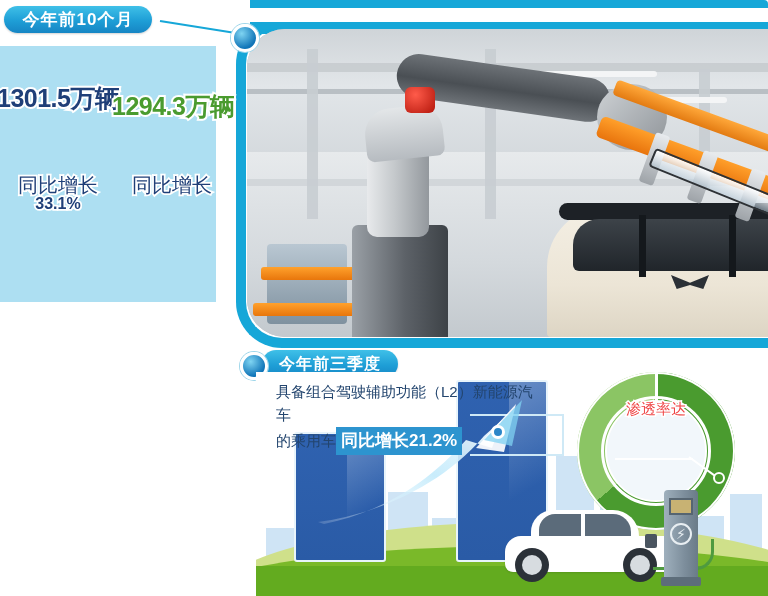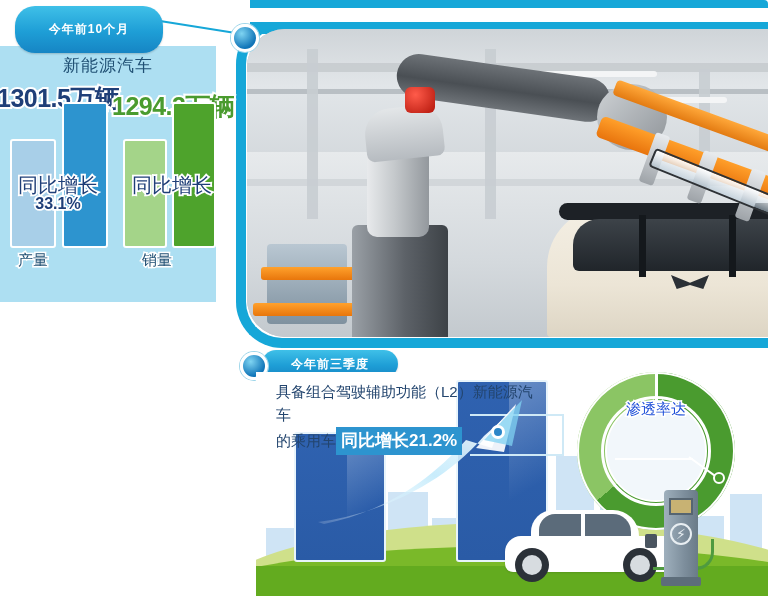--- a/index.html
+++ b/index.html
@@ -103,22 +103,22 @@
   .growth .g-cap{display:block;font-size:20px;}
   .growth .g-val{display:block;font-size:16px;font-weight:bold;}
   .growth.gleft{left:2px;top:175px;width:112px;}
   .growth.gright{left:120px;top:175px;width:104px;}
 
   
   .pill{position:absolute;display:flex;align-items:center;justify-content:center;
      background:linear-gradient(180deg,#3fc0e8 0%,#1e9ed6 55%,#1685c4 100%);
      border-radius:20px;color:#fff;font-weight:bold;
      box-shadow:0 1px 2px rgba(0,0,0,.18);}
-  .pill.p1{left:15px;top:6px;width:148px;height:47px;font-size:12px;letter-spacing:1px;}
-  .pill.p2{left:262px;top:350px;width:136px;height:28px;font-size:12px;letter-spacing:1px;}
+  .pill.p1{left:4px;top:6px;width:148px;height:27px;font-size:17px;letter-spacing:1px;}
+  .pill.p2{left:262px;top:350px;width:136px;height:28px;font-size:16px;letter-spacing:1px;}
   .dot{position:absolute;width:22px;height:22px;border-radius:50%;
      background:radial-gradient(circle at 35% 30%,#7fd4f2,#1075b8 70%);
      border:3px solid #ffffff;box-shadow:0 0 0 1px #9fd6ea;}
   .dot.d1{left:231px;top:24px;}
   .dot.d2{left:240px;top:352px;}
   .conn{position:absolute;left:160px;top:20px;width:78px;height:2px;background:#16a7d8;
      transform:rotate(9deg);transform-origin:0 50%;}
 
   
   .scene{position:absolute;left:256px;top:372px;width:512px;height:224px;overflow:hidden;}
@@ -144,21 +144,21 @@
   .donut{position:absolute;left:577px;top:372px;width:158px;height:158px;}
   .donut-ring{position:absolute;inset:0;border-radius:50%;
        background:conic-gradient(from 0deg,#4a9b2f 0deg 230deg,#8bc564 230deg 360deg);}
   .donut-hole{position:absolute;left:28px;top:28px;width:102px;height:102px;
        border-radius:50%;background:#f2f7fb;border:2px solid #ffffff;box-sizing:border-box;}
   .donut-gap{position:absolute;left:78px;top:0;width:3px;height:30px;background:#ffffff;}
   .donut-cap{position:absolute;left:24px;top:24px;width:110px;height:110px;
        border-radius:50%;border:3px solid #ffffff;box-sizing:border-box;}
   .donut-cap2{position:absolute;inset:0;border-radius:50%;border:2px solid #ffffff;box-sizing:border-box;}
   .donut-label{position:absolute;left:0;top:28px;width:158px;text-align:center;
-       font-size:15px;color:#1d4ed8;-webkit-text-stroke:3px #ffffff;paint-order:stroke fill;}
+       font-size:15px;color:#ef4444;-webkit-text-stroke:3px #ffffff;paint-order:stroke fill;}
   .donut-val{position:absolute;left:38px;top:50px;width:82px;height:32px;background:#12a04c;
        color:#fff;font-size:25px;font-weight:bold;display:flex;align-items:center;
        justify-content:center;letter-spacing:-1px;}
   .pointer-line{position:absolute;left:38px;top:86px;width:78px;height:2px;background:#ffffff;}
   .pointer-diag{position:absolute;left:112px;top:84px;width:36px;height:2px;background:#ffffff;
        transform:rotate(36deg);transform-origin:0 50%;}
   .pointer-knob{position:absolute;left:136px;top:100px;width:12px;height:12px;border-radius:50%;
        border:2px solid #ffffff;background:#4a9b2f;box-sizing:border-box;}
 
   
@@ -239,32 +239,23 @@
     <div class="grip-bar2"></div>
     <div class="grip-bar"></div>
     <div class="sucker" style="left:400px;top:104px;transform:rotate(20deg);"></div>
     <div class="sucker" style="left:448px;top:122px;transform:rotate(20deg);"></div>
     <div class="sucker" style="left:496px;top:140px;transform:rotate(20deg);"></div>
 
     <div class="glass"></div>
   </div>
 
   <div class="panel"></div>
-  <div class="panel-title">新能源汽车</div>
   <div class="big-num blue">1301.5万辆</div>
   <div class="big-num green">1294.3万辆</div>
 
-  <div class="bars">
-    <div class="bar b1"></div>
-    <div class="bar b2"></div>
-    <div class="bar g1"></div>
-    <div class="bar g2"></div>
-    <div class="bar-label l1">产量</div>
-    <div class="bar-label l2">销量</div>
-  </div>
 
   <div class="growth gleft">
     <span class="g-cap">同比增长</span>
     <span class="g-val">33.1%</span>
   </div>
   <div class="growth gright">
     <span class="g-cap">同比增长</span>
   </div>
 
   <div class="conn"></div>

